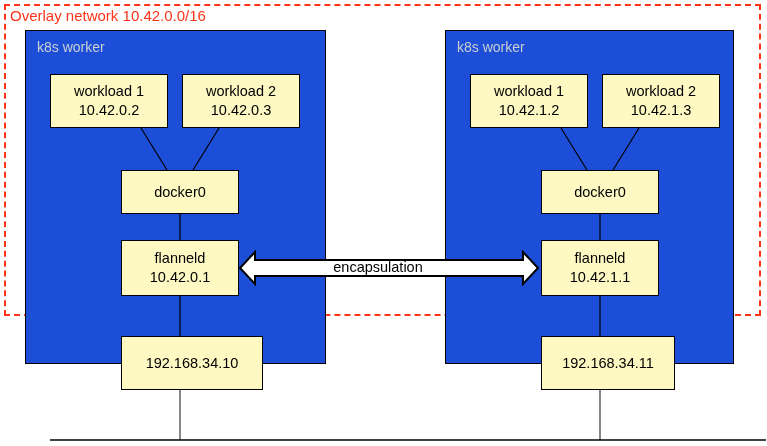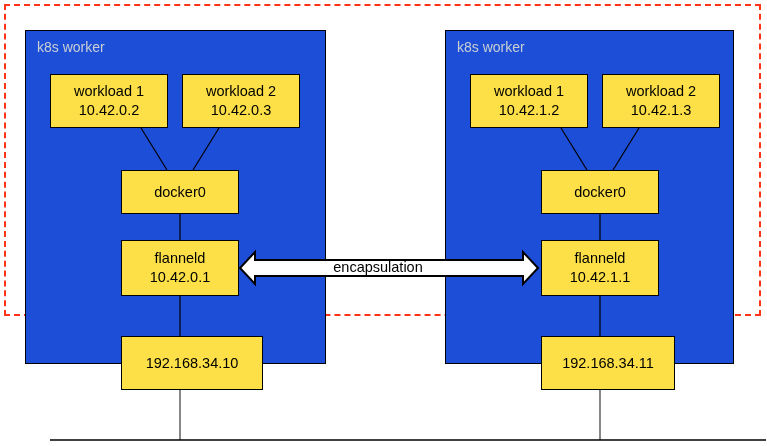--- a/index.html
+++ b/index.html
@@ -52,21 +52,21 @@
     font-size: 14px;
     line-height: 17px;
     white-space: nowrap;
   }
   #worker-left  { left: 25px;  top: 30px; width: 301px; height: 334px; }
   #worker-right { left: 445px; top: 30px; width: 289px; height: 334px; }
 
   
   .node {
     position: absolute;
-    background: #fde047;
+    background: #fef9c3;
     border: 1px solid #000000;
     box-sizing: border-box;
     display: flex;
     flex-direction: column;
     align-items: center;
     justify-content: center;
     font-size: 14.5px;
     line-height: 19px;
     color: #000000;
     white-space: nowrap;
@@ -128,20 +128,21 @@
 
     <line x1="561" y1="128" x2="587" y2="170" stroke="#000000" stroke-width="1.2"></line>
     <line x1="639" y1="128" x2="613" y2="170" stroke="#000000" stroke-width="1.2"></line>
 
     <line x1="600" y1="214" x2="600" y2="240" stroke="#000000" stroke-width="1.2"></line>
 
     <line x1="600" y1="296" x2="600" y2="336" stroke="#000000" stroke-width="1.2"></line>
   </svg>
 
   <div class="overlay-region"></div>
+  <div class="overlay-title">Overlay network 10.42.0.0/16</div>
 
   <div class="worker" id="worker-left">
     <span class="worker-label">k8s worker</span>
   </div>
 
   <div class="node" style="left:50px; top:74px; width:118px; height:54px;">
     <span class="ln">workload 1</span>
     <span class="ln">10.42.0.2</span>
   </div>
 

